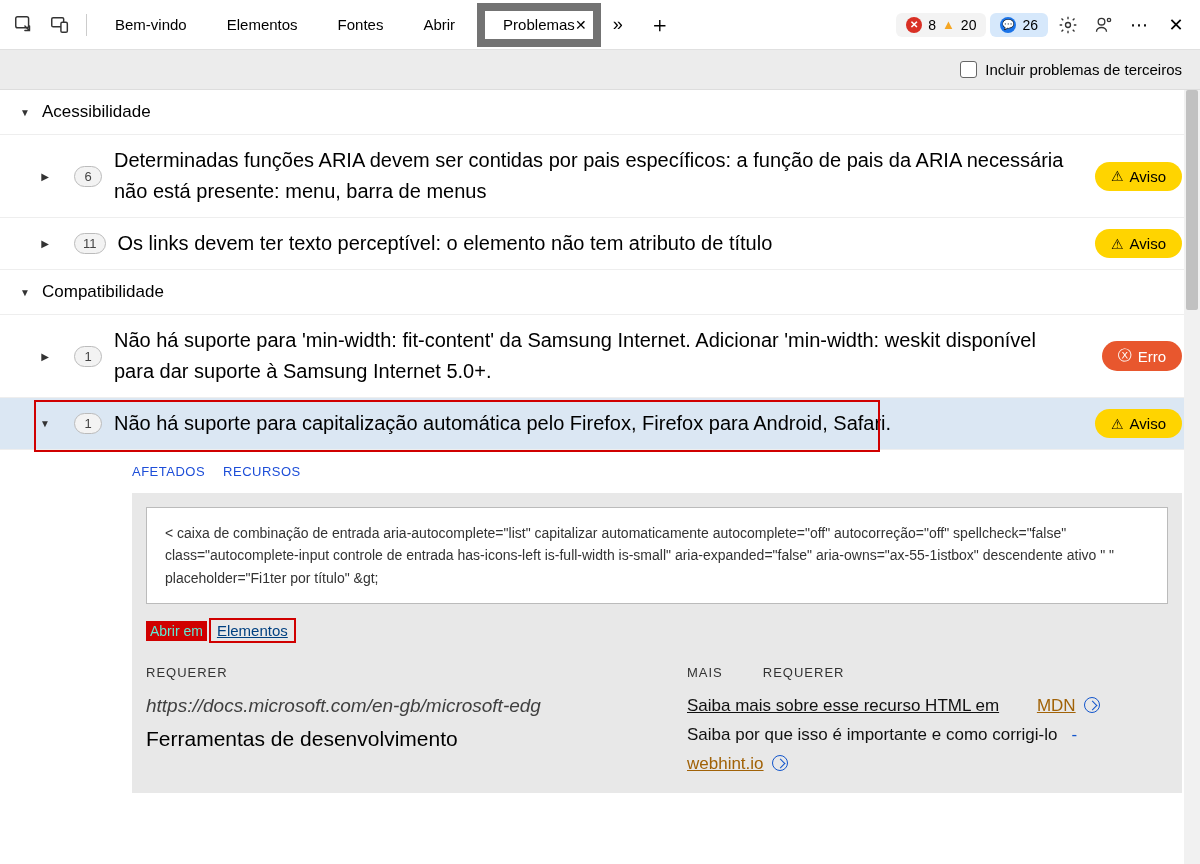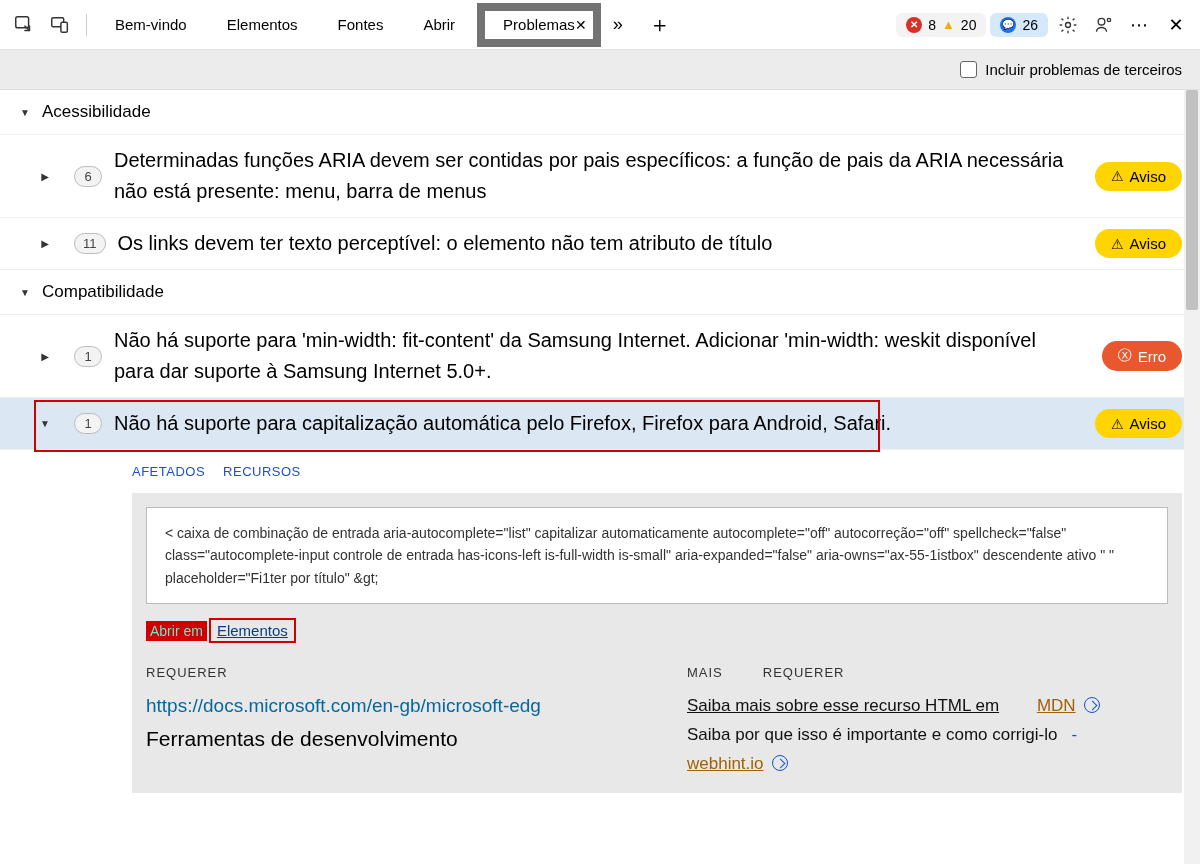--- a/index.html
+++ b/index.html
@@ -216,22 +216,23 @@
   .info-col { flex: 1; }
   .info-head {
     font-size: 13px;
     letter-spacing: 1px;
     color: #333;
     margin-bottom: 12px;
   }
   .info-head .gap { display: inline-block; width: 40px; }
   .info-link-big {
     font-size: 19px;
-    color: #0369a1;
+    color: #404040;
     line-height: 1.5;
+    font-style: italic;
   }
   .info-sub {
     font-size: 21px;
     margin-top: 6px;
   }
   .more-text {
     font-size: 17px;
     color: #111;
     line-height: 1.7;
   }

